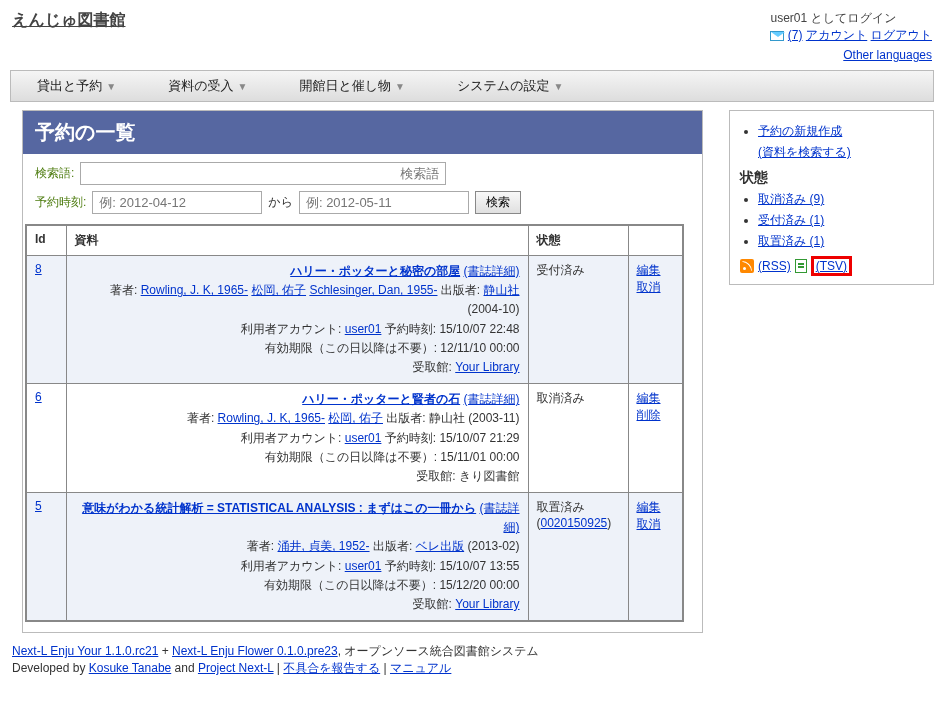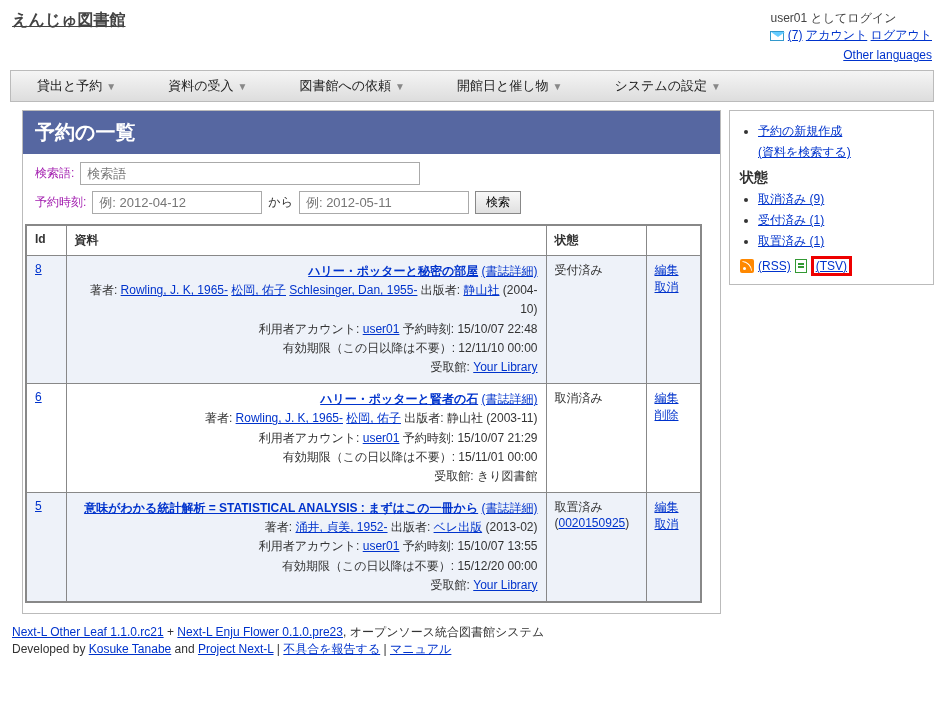--- a/index.html
+++ b/index.html
@@ -8,28 +8,28 @@
 .header { padding: 10px 12px 4px; display: flex; justify-content: space-between; align-items: flex-start; }
 .brand { font-size: 16px; font-weight: bold; color: #444; text-decoration: underline; }
 .account { text-align: left; font-size: 12px; color: #444; }
 .account a { color: #0033cc; }
 .mail-icon { display: inline-block; width: 14px; height: 10px; background: #fff; border: 1px solid #39c; position: relative; vertical-align: middle; }
 .mail-icon::after { content: ""; position: absolute; top: 0; left: 0; right: 0; border-left: 7px solid transparent; border-right: 7px solid transparent; border-top: 5px solid #6cf; }
 .langs { text-align: right; padding: 0 12px 8px; font-size: 12px; }
 .navbar { background: linear-gradient(#f5f5f5, #ddd); border: 1px solid #bbb; margin: 0 10px; padding: 6px 0; display: flex; }
 .navbar .item { padding: 0 26px; font-size: 13px; color: #222; cursor: pointer; }
 .navbar .caret { font-size: 10px; color: #888; margin-left: 4px; }
-.layout { display: flex; margin: 8px 10px 0; gap: 8px; align-items: flex-start; padding-left: 12px; }
+.layout { display: flex; margin: 8px 10px 0; gap: 26px; align-items: flex-start; padding-left: 12px; }
 .main { flex: 1; border: 1px solid #bbb; }
 .page-title { background: #5667a1; color: #fff; font-size: 20px; font-weight: bold; padding: 8px 12px; }
 .form-area { padding: 8px 12px 4px; }
 .form-row { margin-bottom: 6px; display: flex; align-items: center; gap: 6px; font-size: 12px; }
-.form-row label { color: #a21caf; }
+.form-row label { color: #4d7c0f; }
 input[type=text] { border: 1px solid #aaa; padding: 3px 6px; font-size: 13px; color: #999; font-family: inherit; }
-.search-term { width: 340px; }
+.search-term { width: 366px; text-align: right; }
 .date-field { width: 170px; }
 .search-btn { background: linear-gradient(#f8f8f8,#e0e0e0); border: 1px solid #888; padding: 2px 10px; font-size: 12px; cursor: pointer; font-family: inherit; }
 .sort-line { padding: 0 12px 6px; font-size: 12px; }
 .tbl { width: calc(100% - 20px); margin: 0 2px 10px; border-collapse: collapse; border: 2px solid #888; }
 .tbl th, .tbl td { border: 1px solid #888; padding: 6px 8px; font-size: 12px; text-align: left; vertical-align: top; }
 .tbl thead th { background: #fff; font-weight: bold; }
 .tbl tbody tr.alt { background: #eef2f9; }
 .tbl td.id a, .tbl td.act a, .material a { color: #0033cc; }
 .tbl td.act { width: 55px; }
 .tbl td.status { width: 100px; }
@@ -63,21 +63,20 @@
       <a href="#">アカウント</a>
       <a href="#">ログアウト</a>
     </div>
   </div>
 </div>
 <div class="langs"><a href="#">Other languages</a></div>
 
 <div class="navbar">
   <div class="item"><span>貸出と予約</span><span class="caret">▼</span></div>
   <div class="item"><span>資料の受入</span><span class="caret">▼</span></div>
-  <div class="item"><span>図書館への依頼</span><span class="caret">▼</span></div>
   <div class="item"><span>開館日と催し物</span><span class="caret">▼</span></div>
   <div class="item"><span>システムの設定</span><span class="caret">▼</span></div>
 </div>
 
 <div class="layout">
   <div class="main">
     <div class="page-title">予約の一覧</div>
     <div class="form-area">
       <div class="form-row">
         <label>検索語:</label>
@@ -156,15 +155,15 @@
     <div class="feeds">
       <span class="rss-icon"></span>
       <a href="#">(RSS)</a>
       <span class="csv-icon"></span>
       <span class="tsv-box"><a href="#">(TSV)</a></span>
     </div>
   </div>
 </div>
 
 <div class="footer">
-  <a href="#">Next-L Other Leaf 1.1.0.rc21</a><span> + </span><a href="#">Next-L Enju Flower 0.1.0.pre23</a><span>, オープンソース統合図書館システム</span><br>
+  <a href="#">Next-L Enju Your 1.1.0.rc21</a><span> + </span><a href="#">Next-L Enju Flower 0.1.0.pre23</a><span>, オープンソース統合図書館システム</span><br>
   <span>Developed by </span><a href="#">Kosuke Tanabe</a><span> and </span><a href="#">Project Next-L</a><span> | </span><a href="#">不具合を報告する</a><span> | </span><a href="#">マニュアル</a>
 </div>
 
 </body></html>

